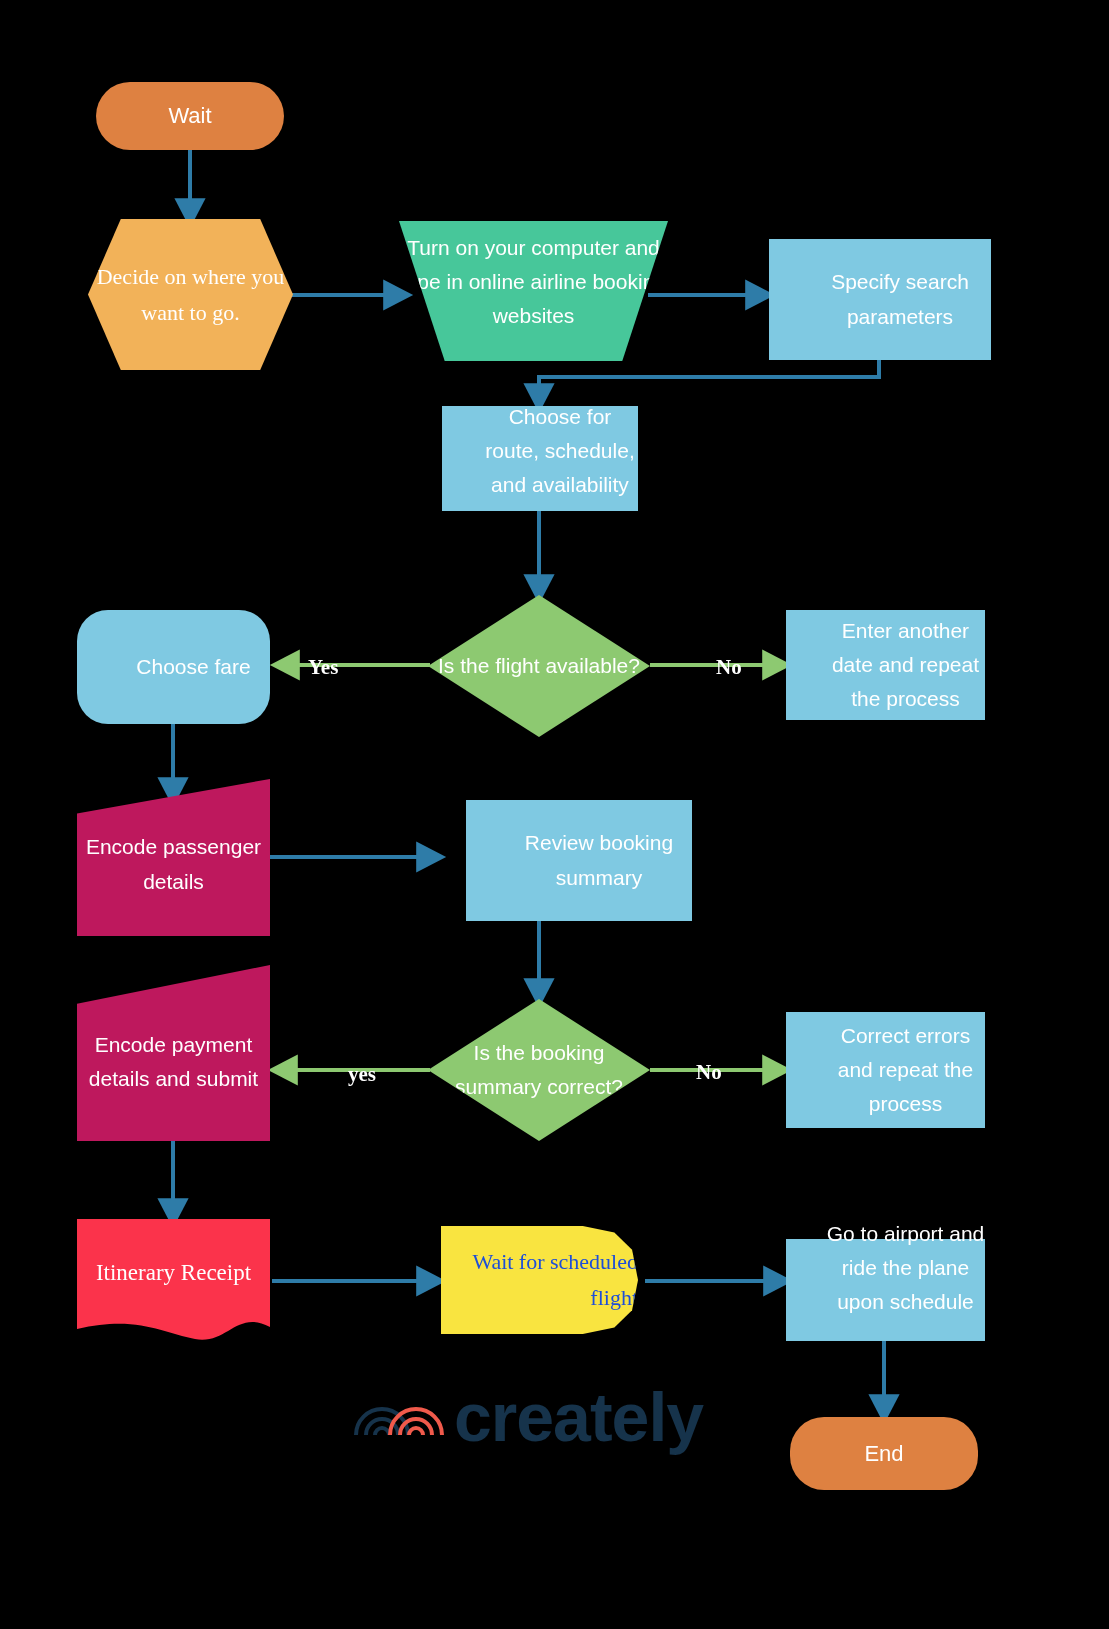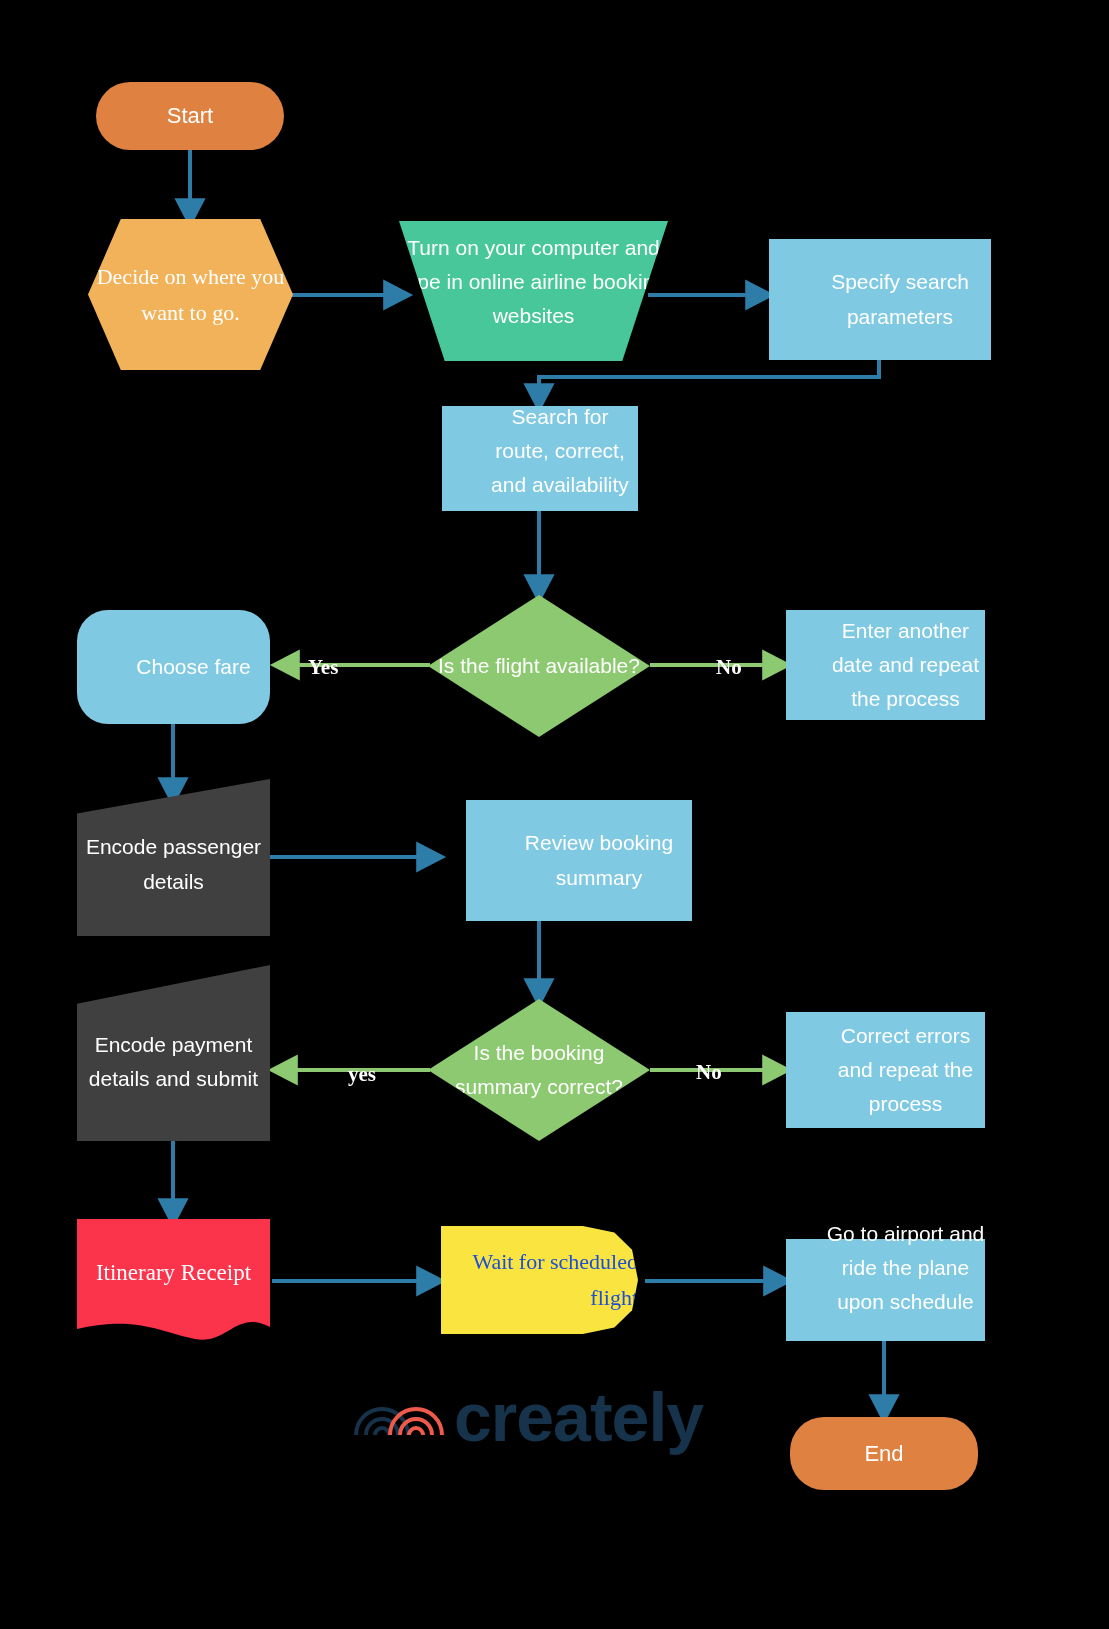--- a/index.html
+++ b/index.html
@@ -31,21 +31,21 @@
 
   
   .trapezoid{background:#47C79A;
      clip-path:polygon(0% 0%,100% 0%,83% 100%,17% 100%);}
 
   
   .diamond{background:#8DC971;
      clip-path:polygon(50% 0%,100% 50%,50% 100%,0% 50%);}
 
   
-  .manualinput{background:#404040;
+  .manualinput{background:#be185d;
      clip-path:polygon(0% 22%,100% 0%,100% 100%,0% 100%);}
 
   
   .delay{background:#F9E440;color:#1d4ed8;
      clip-path:polygon(0% 0%,72% 0%,88% 6%,97% 22%,100% 50%,97% 78%,88% 94%,72% 100%,0% 100%);text-align:right;}
 
   
   .document{background:#FB334B;}
   .document .docshape{position:absolute;left:0;top:0;width:100%;height:100%;}
 
@@ -107,37 +107,37 @@
 
       <path d="M650,665 L783,665"></path>
 
       <path d="M430,1070 L277,1070"></path>
 
       <path d="M650,1070 L783,1070"></path>
     </g>
   </svg>
 
   <div class="node terminator sans" style="left:96px;top:82px;width:188px;height:68px;font-size:22px;">
-    <span class="txt">Start</span>
+    <span class="txt">Wait</span>
   </div>
 
   <div class="node hexagon serif" style="left:88px;top:219px;width:205px;height:151px;font-size:22px;">
     <span class="txt">Decide on where you want to go.</span>
   </div>
 
   <div class="node trapezoid sans overflow" style="left:399px;top:221px;width:269px;height:140px;font-size:21px;align-items:flex-start;">
     <span class="txt" style="top:10px;">Turn on your computer and type in online airline booking websites</span>
   </div>
 
   <div class="node rect sans" style="left:769px;top:239px;width:222px;height:121px;font-size:21px;">
     <span class="txt">Specify search parameters</span>
   </div>
 
   <div class="node rect sans overflow" style="left:442px;top:406px;width:196px;height:105px;font-size:21px;align-items:flex-start;">
-    <span class="txt" style="top:-6px;">Search for route, correct, and availability</span>
+    <span class="txt" style="top:-6px;">Choose for route, schedule, and availability</span>
   </div>
 
   <div class="node diamond sans" style="left:428px;top:595px;width:222px;height:142px;font-size:21px;">
     <span class="txt">Is the flight available?</span>
   </div>
 
   <div class="node rect sans" style="left:77px;top:610px;width:193px;height:114px;font-size:21px;border-radius:31px;">
     <span class="txt">Choose fare</span>
   </div>
 

